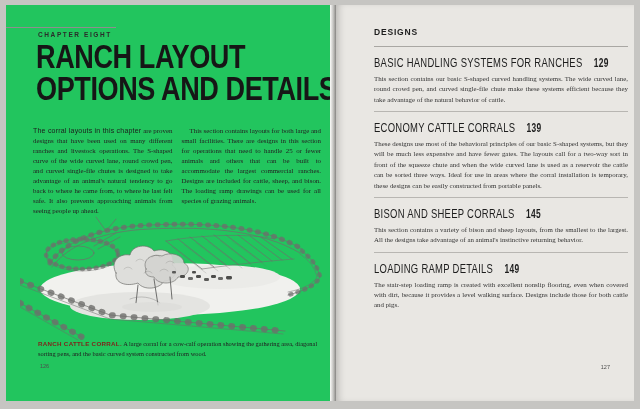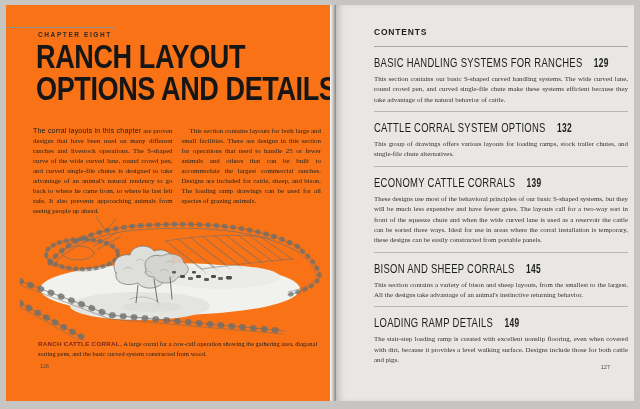--- a/index.html
+++ b/index.html
@@ -2,21 +2,21 @@
 <html><head>
 <meta charset="utf-8">
 <style>
   * { margin:0; padding:0; box-sizing:border-box; }
   html,body { width:640px; height:409px; overflow:hidden; }
   body { background:#c6c5c2; font-family:"Liberation Sans", sans-serif; position:relative; }
 
   .spread { position:absolute; left:6px; top:5px; width:628px; height:396px; }
 
   .page { position:absolute; top:0; height:396px; }
-  .page-left  { left:0; width:325px; background:#f97316; }
+  .page-left  { left:0; width:325px; background:#22c55e; }
   .page-right { left:330px; width:298px; background:#e9e7e3;
                 box-shadow: inset 6px 0 8px -5px rgba(0,0,0,.28); }
   .seam { position:absolute; left:324px; top:0; width:7px; height:396px;
           background:linear-gradient(to right,#fcfcfa 0%,#b9b8b5 55%,#8f8e8b 80%,#c9c8c5 100%); }
 
   
   .chapter-rule { position:absolute; left:0; top:22px; width:110px; border-top:1px solid #8f8f8d; }
   .chapter-label { position:absolute; left:32px; top:26px; font-size:6.5px; font-weight:700;
                    letter-spacing:1.6px; color:#2b2b2b; }
   .big-title { position:absolute; left:30px; top:36px; font-size:33px; line-height:.96;
@@ -149,35 +149,30 @@
 
     <p class="caption"><span class="caption-label">RANCH CATTLE CORRAL.</span><span> A large corral for a cow-calf operation showing the gathering area, diagonal sorting pens, and the basic curved system constructed from wood.</span></p>
 
     <div class="folio folio-left">126</div>
   </div>
 
   <div class="seam"></div>
 
   <div class="page page-right">
     <div class="contents-inner">
-      <div class="contents-label">CONTENTS</div>
+      <div class="contents-label">DESIGNS</div>
       <div class="contents-toprule"></div>
 
 
       <div class="toc-section">
         <div class="toc-heading"><span class="toc-title">BASIC HANDLING SYSTEMS FOR RANCHES</span><span class="toc-pagenum">129</span></div>
         <p class="toc-desc">This section contains our basic S-shaped curved handling systems. The wide curved lane, round crowd pen, and curved single-file chute make these systems efficient because they take advantage of the natural behavior of cattle.</p>
         <div class="toc-rule"></div>
       </div>
 
-      <div class="toc-section">
-        <div class="toc-heading"><span class="toc-title">CATTLE CORRAL SYSTEM OPTIONS</span><span class="toc-pagenum">132</span></div>
-        <p class="toc-desc">This group of drawings offers various layouts for loading ramps, stock trailer chutes, and single-file chute alternatives.</p>
-        <div class="toc-rule"></div>
-      </div>
 
       <div class="toc-section">
         <div class="toc-heading"><span class="toc-title">ECONOMY CATTLE CORRALS</span><span class="toc-pagenum">139</span></div>
         <p class="toc-desc">These designs use most of the behavioral principles of our basic S-shaped systems, but they will be much less expensive and have fewer gates. The layouts call for a two-way sort in front of the squeeze chute and when the wide curved lane is used as a reservoir the cattle can be sorted three ways. Ideal for use in areas where the corral installation is temporary, these designs can be easily constructed from portable panels.</p>
         <div class="toc-rule"></div>
       </div>
 
       <div class="toc-section">
         <div class="toc-heading"><span class="toc-title">BISON AND SHEEP CORRALS</span><span class="toc-pagenum">145</span></div>
         <p class="toc-desc">This section contains a variety of bison and sheep layouts, from the smallest to the largest. All the designs take advantage of an animal's instinctive returning behavior.</p>

